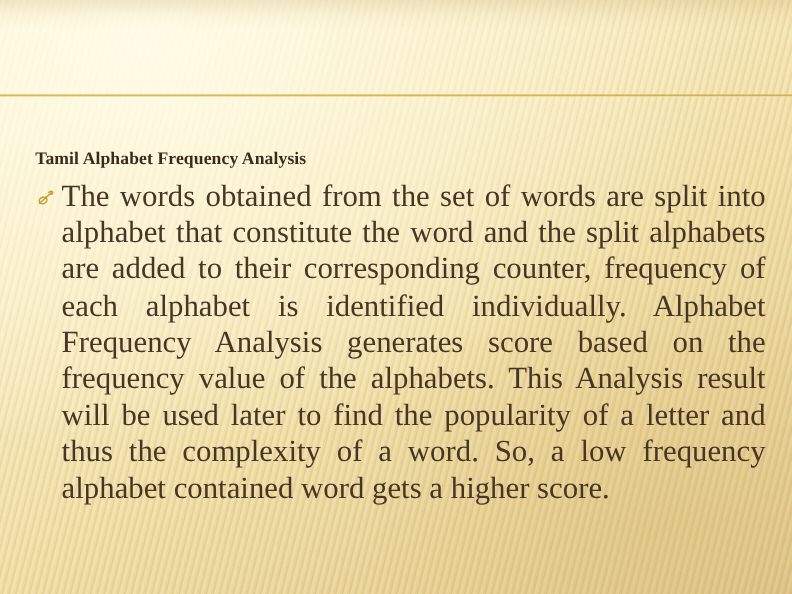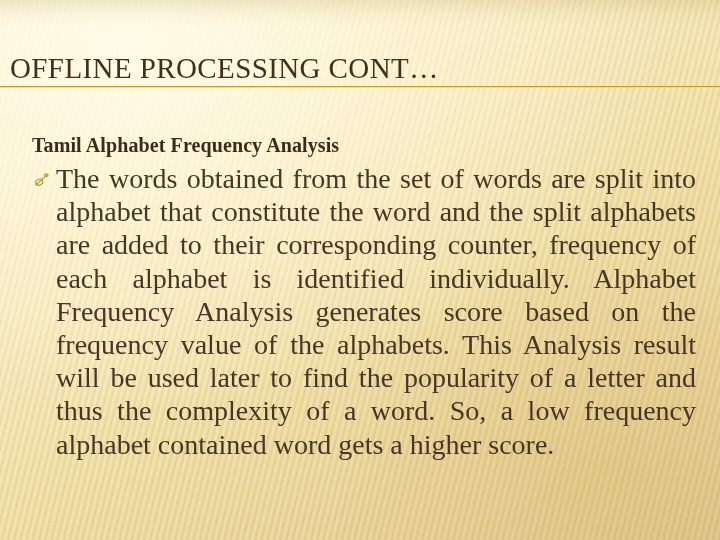--- a/index.html
+++ b/index.html
@@ -95,21 +95,21 @@
   #body-block {
     position: absolute;
     left: 32px;
     top: 132px;
     width: 664px;
   }
 
   #sub-heading {
     font-family: "Liberation Serif", "DejaVu Serif", serif;
     font-weight: bold;
-    font-size: 20px;
+    font-size: 16px;
     line-height: 26px;
     color: #3c2b1c;
     margin-bottom: 4px;
     letter-spacing: 0.1px;
   }
 
   #bullet-row {
     position: relative;
     padding-left: 24px;
   }
@@ -138,23 +138,20 @@
   }
 </style>
 </head>
 <body>
 
 <div id="slide">
 
   <div id="top-shade"></div>
   <div id="corner-glow"></div>
 
-  <div id="title-block">
-    <div id="slide-title">OFFLINE PROCESSING CONT…</div>
-  </div>
   <div id="title-rule"></div>
 
   <div id="body-block">
 
     <div id="sub-heading">Tamil Alphabet Frequency Analysis</div>
 
     <div id="bullet-row">
       <span id="bullet-glyph">
         <svg width="20" height="20" viewBox="0 0 20 20" aria-hidden="true">
           <g fill="none" stroke="#c49a32" stroke-width="1.3" stroke-linecap="round">

